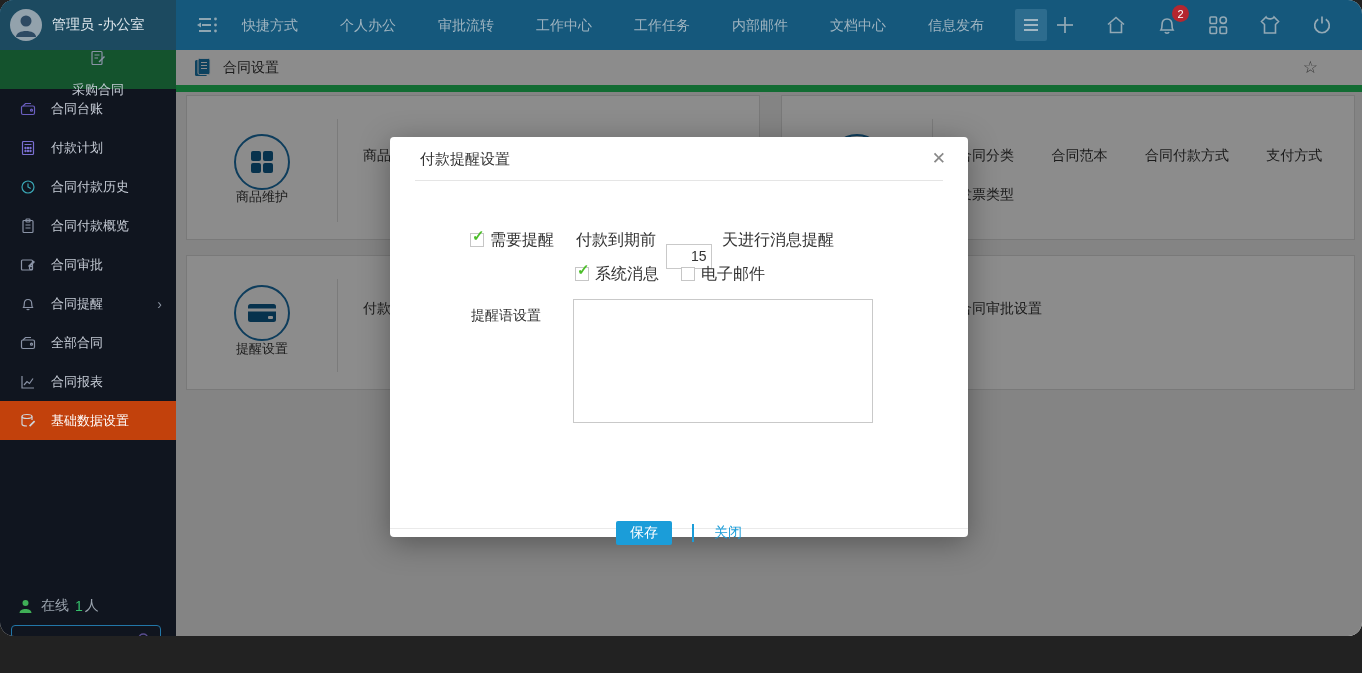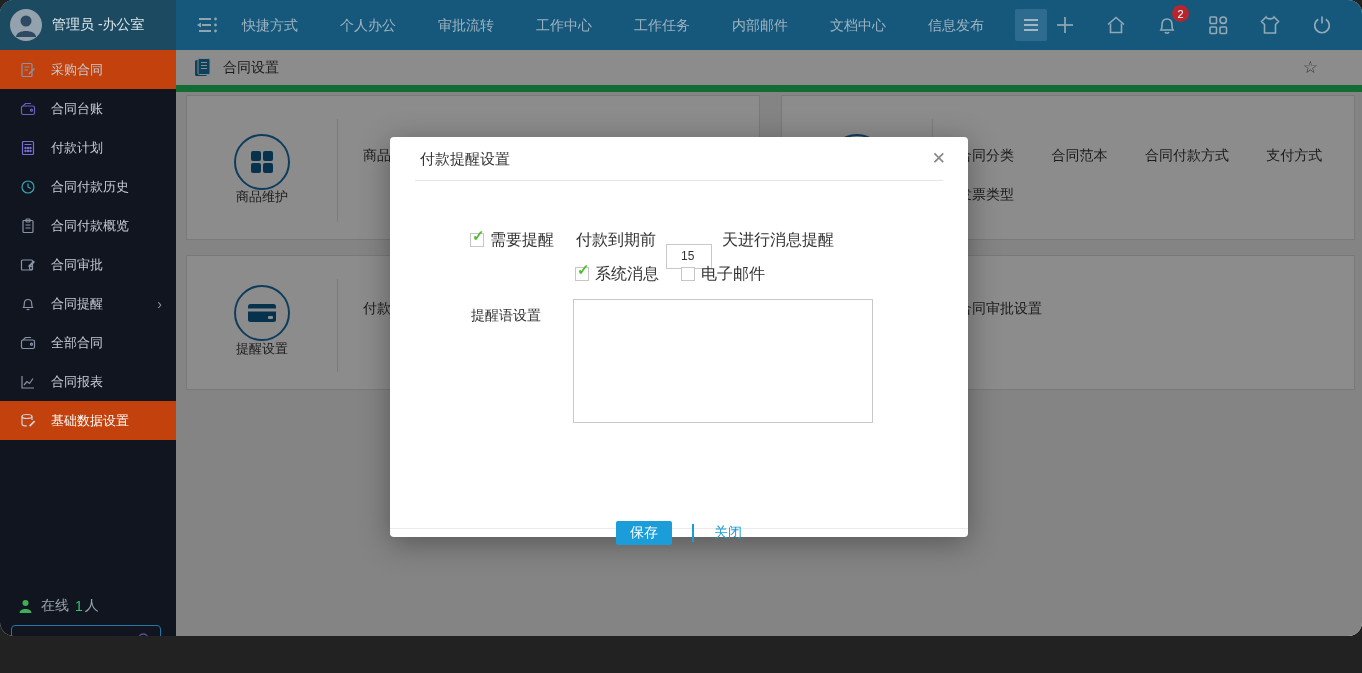--- a/index.html
+++ b/index.html
@@ -15,21 +15,21 @@
   .nav { display:flex; align-items:center; }
   .nav-item { color:#9fb4c0; font-size:14px; padding:0 21px; line-height:50px; cursor:pointer; white-space:nowrap; }
   .nav-more { width:32px; height:32px; background:#2d6c8e; border-radius:2px; margin-left:10px; display:flex; align-items:center; justify-content:center; cursor:pointer; }
   .top-icons { margin-left:auto; display:flex; align-items:center; gap:27px; padding-right:28px; }
   .top-icon { position:relative; display:flex; align-items:center; cursor:pointer; }
   .badge { position:absolute; top:-8px; right:-10px; background:#b5262f; color:#fff; border-radius:50%; min-width:17px; height:17px; font-size:11px; display:flex; align-items:center; justify-content:center; }
 
   
   .sidebar { position:absolute; top:50px; left:0; width:176px; bottom:0; background:#10151f; z-index:5; }
   .side-item { height:39px; display:flex; align-items:center; padding-left:20px; gap:15px; color:#c6ccd6; font-size:13px; cursor:pointer; }
-  .side-item.first { background:#c2410c; }
+  .side-item.first { background:#14532d;flex-direction:column; }
   .side-item.active { background:#c2410c; color:#ffffff; }
   .side-arrow { margin-left:auto; margin-right:14px; color:#8a93a0; font-size:14px; }
   .online { position:absolute; left:18px; top:547px; display:flex; align-items:center; gap:8px; color:#9aa3ad; font-size:14px; }
   .online-count { color:#35c06b; }
   .search-box { position:absolute; left:11px; top:575px; width:150px; height:29px; border:1px solid #2277a8; border-radius:4px; display:flex; align-items:center; }
   .search-input { flex:1; background:transparent; border:none; outline:none; color:#cfd6dd; font-size:13px; padding:0 6px; min-width:0; }
   .search-ic { padding-right:8px; display:flex; }
 
   
   .content { position:absolute; left:176px; top:50px; right:0; bottom:0; background:#f0f0f0; }
@@ -57,21 +57,21 @@
   .modal { position:absolute; left:390px; top:137px; width:578px; height:400px; background:#ffffff; border-radius:4px; box-shadow:0 6px 30px rgba(0,0,0,0.35); z-index:20; }
   .modal-title { position:absolute; left:30px; top:13px; font-size:15px; font-weight:normal; color:#333; }
   .modal-close { position:absolute; right:22px; top:11px; font-size:17px; color:#888; cursor:pointer; }
   .modal-hr { position:absolute; top:43px; left:25px; right:25px; height:1px; background:#e5e5e5; }
   .m-row1 { position:absolute; left:80px; top:90px; height:26px; display:flex; align-items:center; }
   .m-row2 { position:absolute; left:185px; top:127px; height:20px; display:flex; align-items:center; }
   .m-label { font-size:16px; color:#333; white-space:nowrap; }
   .ml6 { margin-left:6px; } .ml10 { margin-left:10px; } .ml22 { margin-left:22px; }
   .cb { position:relative; width:14px; height:14px; border:1px solid #c6c6c6; background:#fff; flex:none; cursor:pointer; }
   .cb .check { position:absolute; left:1px; top:-7px; color:#4cbe2a; font-size:15px; font-weight:bold; line-height:18px; }
-  .days-input { width:46px; height:25px; border:1px solid #c9c9c9; font-size:12px; color:#333; padding-left:14px; outline:none;margin-top:32px; }
+  .days-input { width:46px; height:25px; border:1px solid #c9c9c9; font-size:14px; color:#333; padding-left:24px; outline:none;margin-top:32px; }
   .m-label-reminder { position:absolute; left:81px; top:170px; font-size:14px; color:#333; }
   .m-textarea { position:absolute; left:183px; top:162px; width:300px; height:124px; border:1px solid #c9c9c9; resize:none; outline:none; font-family:"Liberation Sans",sans-serif; font-size:13px; padding:6px; }
   .modal-footer { position:absolute; left:0; right:0; top:367px; bottom:0; border-top:1px solid #eaeaea; display:flex; align-items:center; justify-content:center; gap:20px;margin-top:24px; }
   .save-btn { background:#1b9dd9; color:#fff; border:none; height:24px; padding:0 14px; font-size:14px; border-radius:2px; cursor:pointer; font-family:"Liberation Sans",sans-serif; }
   .footer-bar { width:2px; height:18px; background:#1b9dd9; }
   .close-link { color:#1b9dd9; font-size:14px; cursor:pointer; }
 
   svg { display:block; }
 </style>
 </head>

